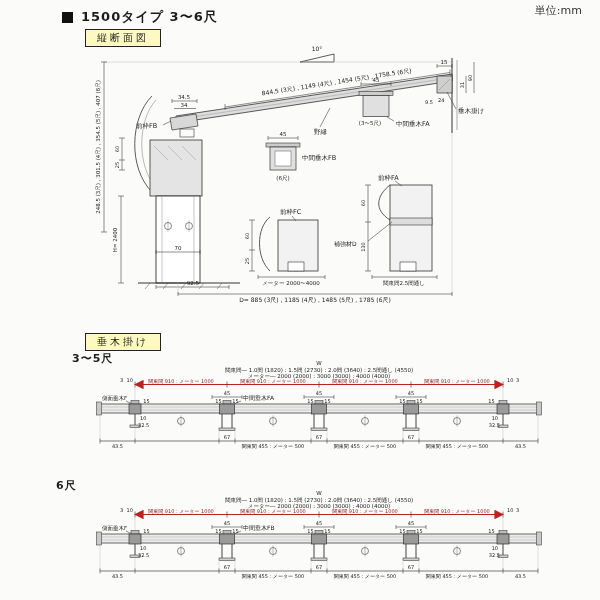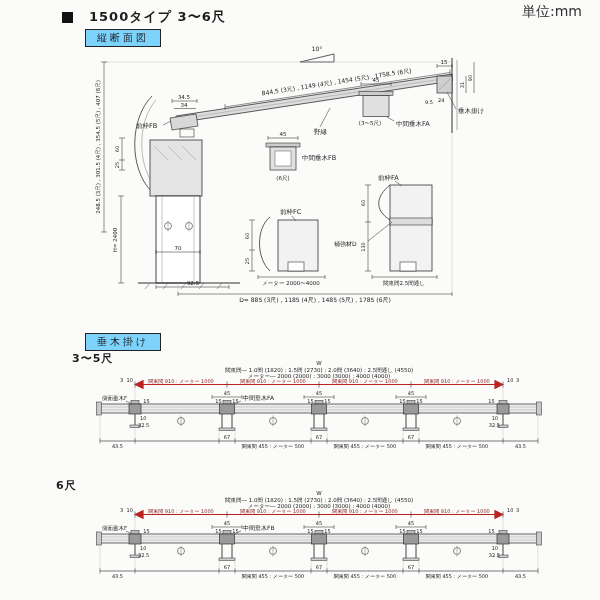--- a/index.html
+++ b/index.html
@@ -1,23 +1,23 @@
 <!DOCTYPE html>
 <html><head>
 <meta charset="utf-8">
 <style>
   html,body{margin:0;padding:0;}
   body{width:600px;height:600px;background:#fbfbfa;position:relative;overflow:hidden;
        font-family:"DejaVu Sans",sans-serif;color:#1c1c1c;}
   .abs{position:absolute;}
-  .title{left:62px;top:8px;display:flex;align-items:center;gap:16px;font-weight:bold;font-size:13px;letter-spacing:1px;}
+  .title{left:62px;top:8px;display:flex;align-items:center;gap:8px;font-weight:bold;font-size:13px;letter-spacing:1px;}
   .title .sq{width:11px;height:11px;background:#111;}
-  .unit{right:18px;top:3px;font-size:14px;color:#333;}
+  .unit{right:18px;top:3px;font-size:11px;color:#333;}
   .secbox{width:74px;height:16px;border:1.3px solid #222;display:flex;align-items:center;justify-content:center;
-          font-size:10px;letter-spacing:3px;background:#7dd3fc;}
+          font-size:10px;letter-spacing:3px;background:#fef9c3;}
   .box1{left:85px;top:29px;}
   .box2{left:85px;top:333px;}
   .vname{font-size:11px;font-weight:bold;letter-spacing:1px;}
   .nameA{left:72px;top:351px;}
   .nameB{left:56px;top:478px;}
   svg{position:absolute;left:0;top:0;}
   svg text{font-family:"DejaVu Sans",sans-serif;fill:#222;}
   .tm{text-anchor:middle}.te{text-anchor:end}
   .t5{font-size:5px}.t55{font-size:5.5px}.t6{font-size:6px}.t65{font-size:6.5px}
   .red{fill:#8a1f1f}

